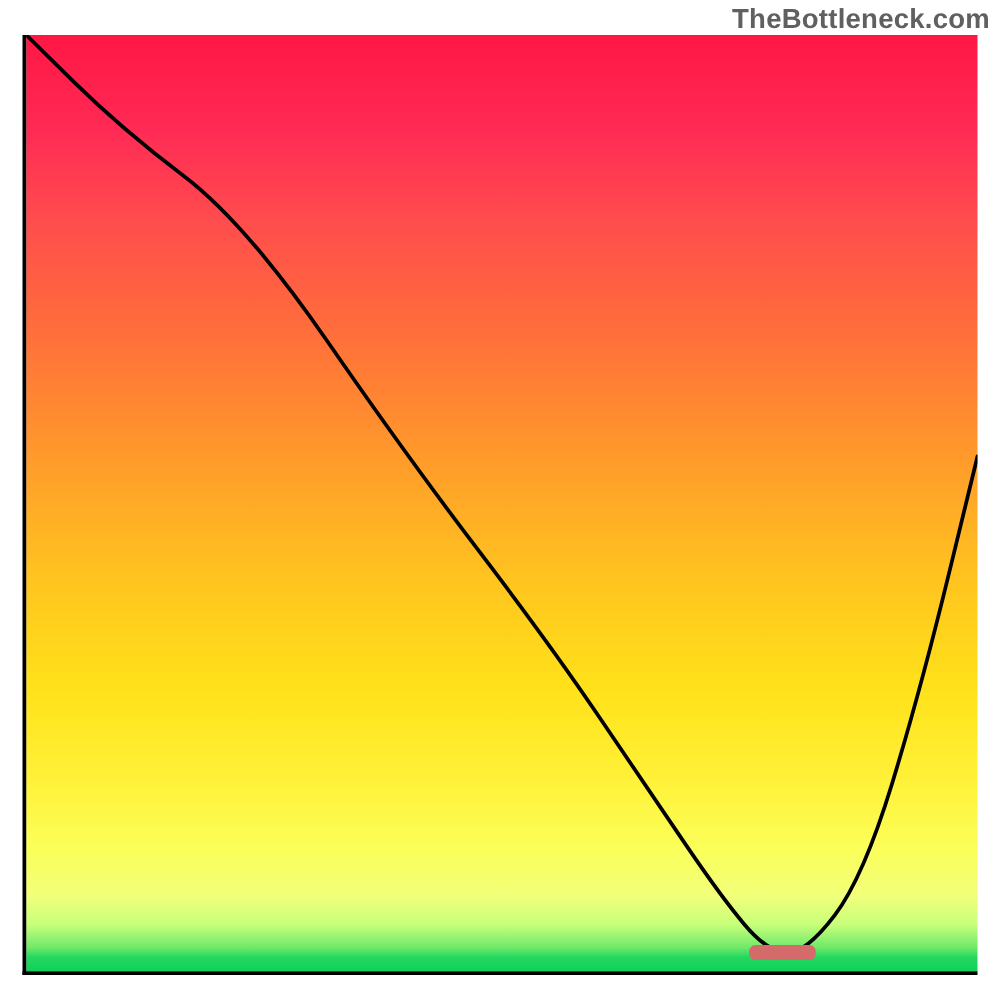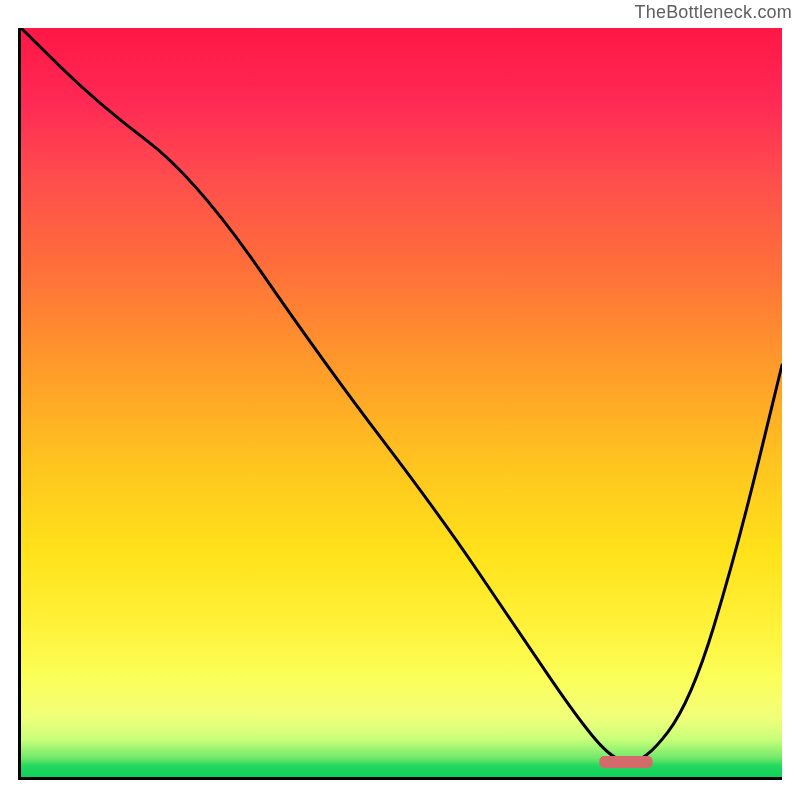--- a/index.html
+++ b/index.html
@@ -14,22 +14,22 @@
   .stage {
     position: relative;
     width: 800px;
     height: 800px;
   }
   .watermark {
     position: absolute;
     top: 2px;
     right: 8px;
     color: #606060;
-    font-size: 18px;
-    font-weight: 400;
+    font-size: 22px;
+    font-weight: 700;
     letter-spacing: 0.2px;
   }
   .plot-area {
     position: absolute;
     left: 18px;
     top: 28px;
     width: 764px;
     height: 752px;
     border-left: 3px solid #000;
     border-bottom: 3px solid #000;

